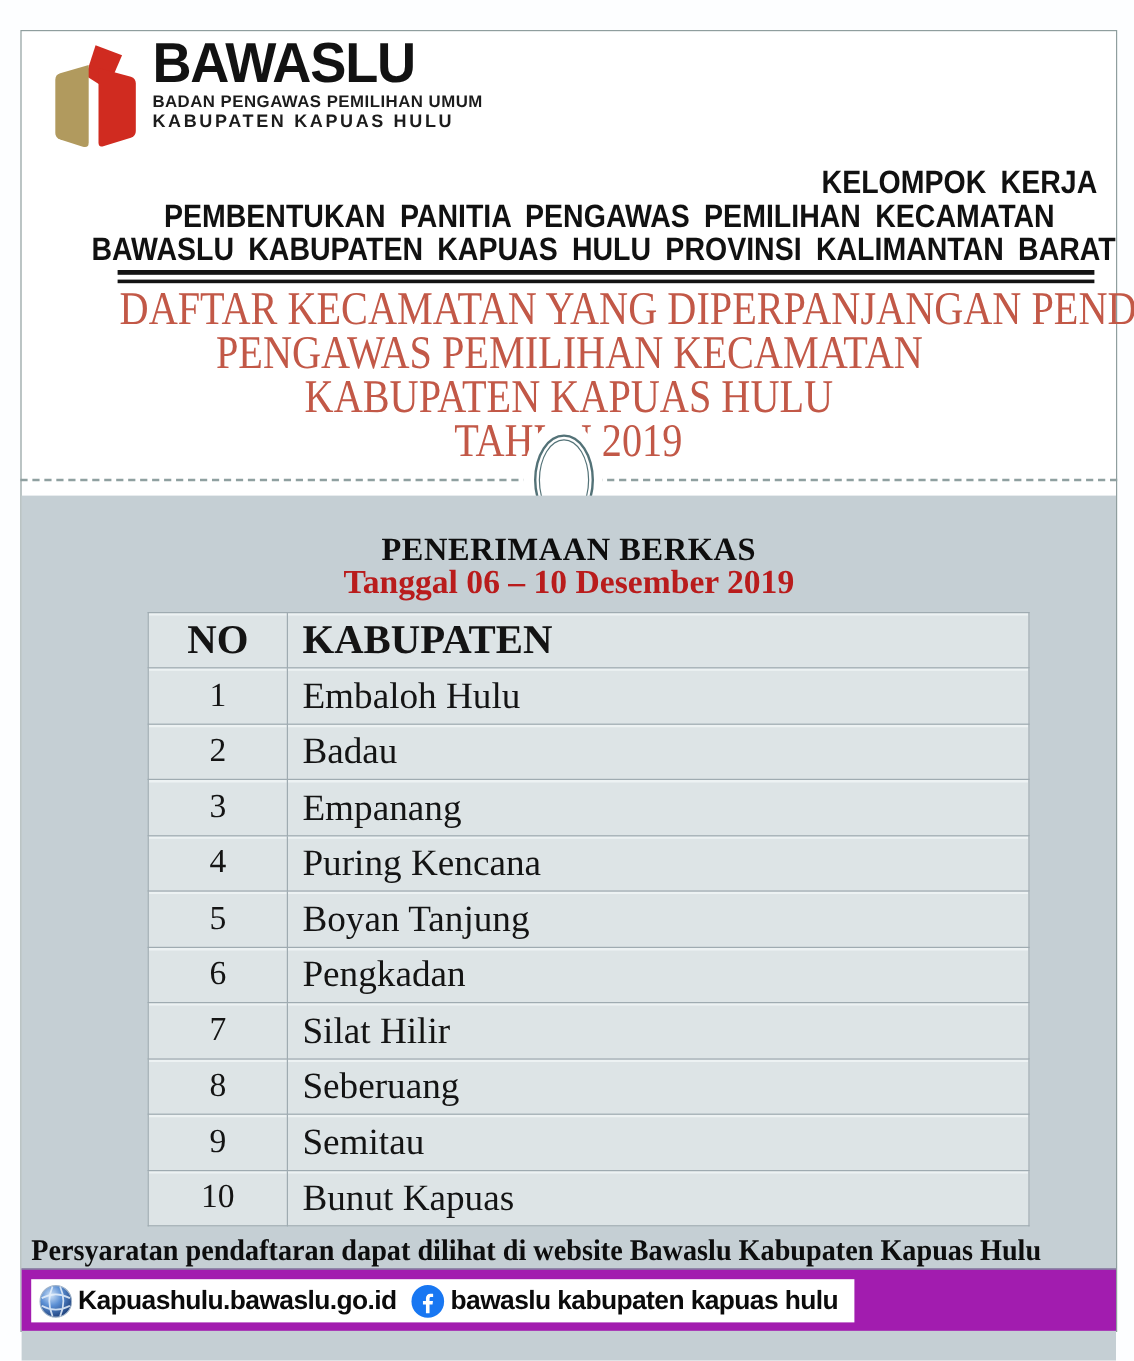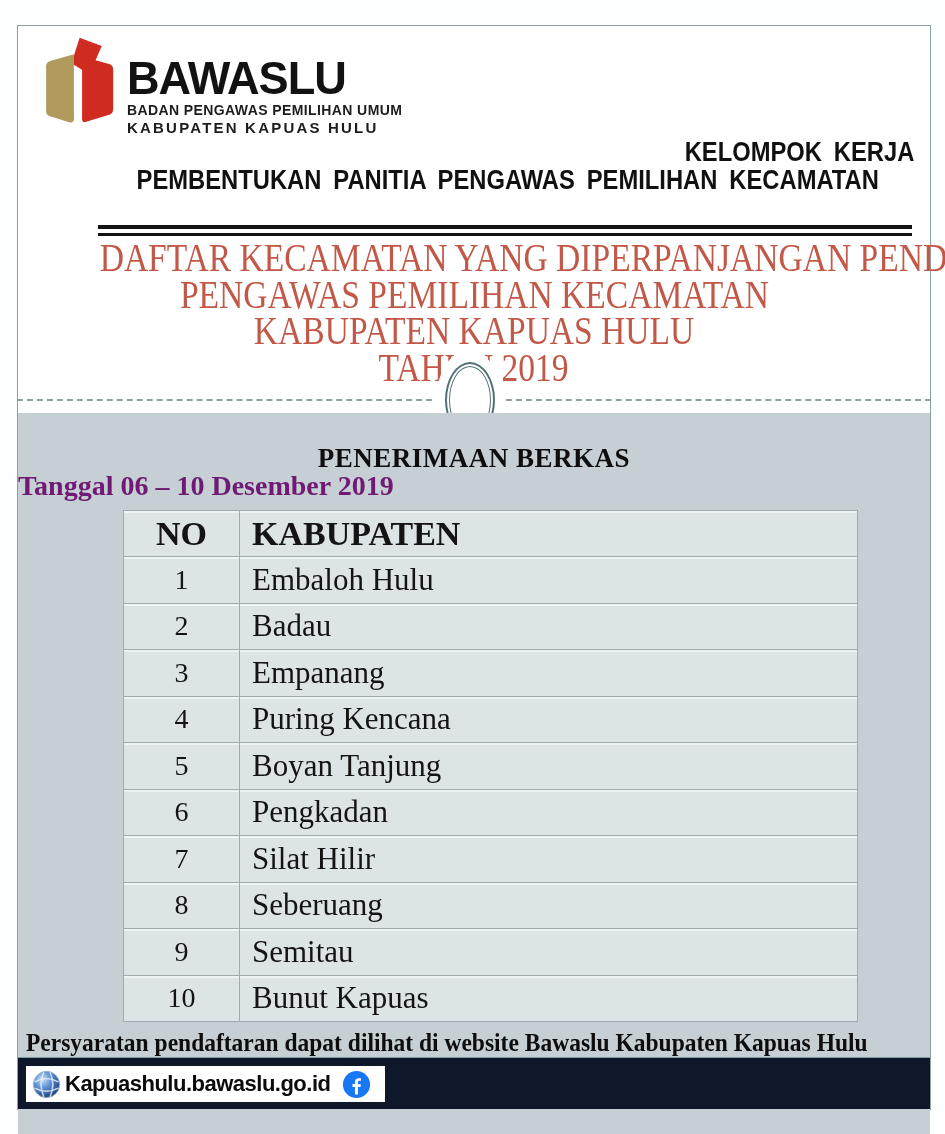--- a/index.html
+++ b/index.html
@@ -4,21 +4,21 @@
 <style>
   html,body{margin:0;padding:0;background:#fff;}
   .page{position:relative;width:945px;height:1134px;background:#fdfeff;overflow:hidden;
         font-family:"Liberation Sans",sans-serif;}
   .frame{position:absolute;left:17px;top:25px;width:912px;height:1083px;
          border:1px solid #8f9e9e;background:#ffffff;}
 
   
   .logo-block{position:absolute;left:15px;top:4px;display:flex;align-items:flex-start;}
   .logo-mark{width:90px;height:108px;flex:0 0 auto;}
-  .logo-text{margin-top:26px;margin-left:4px;}
+  .logo-text{margin-left:4px;}
   .logo-title{font-size:47px;font-weight:800;letter-spacing:-1px;color:#121212;
               line-height:44px;display:inline-block;transform:scaleX(.96);transform-origin:left;}
   .logo-sub1{font-size:14px;font-weight:700;color:#1c1c1c;letter-spacing:.4px;margin-top:2px;}
   .logo-sub2{font-size:15px;font-weight:700;color:#1c1c1c;letter-spacing:2.2px;margin-top:1px;}
 
   
   .header-titles{position:absolute;top:112px;left:0;right:0;text-align:right;
                  font-weight:700;font-size:27px;line-height:28px;color:#111;}
   .header-titles .cond{display:inline-block;transform:scaleX(.88);white-space:nowrap;word-spacing:6px;}
 
@@ -36,38 +36,38 @@
   .dashed{position:absolute;top:373px;left:-1px;right:-1px;border-top:2px dashed #8fa0a0;}
   .halo{position:absolute;left:418px;top:324px;width:66px;height:102px;background:#fff;border-radius:50%;}
   .ring{position:absolute;left:427px;top:336px;width:46px;height:72px;background:#fff;
         border:2px solid #537277;border-radius:50%;}
   .ring-inner{position:absolute;inset:2px;border:1.5px solid #537277;border-radius:50%;}
 
   
   .gray{position:absolute;top:387px;left:0;right:0;height:744px;background:#c5cfd4;}
   .penerimaan{margin-top:32px;text-align:center;font-family:"Liberation Serif",serif;
               font-weight:700;font-size:27px;line-height:27px;letter-spacing:.5px;color:#0e0e0e;}
-  .tanggal{text-align:left;font-family:"Liberation Serif",serif;font-weight:700;
-           font-size:28px;line-height:27px;color:#701a75;}
+  .tanggal{text-align:center;font-family:"Liberation Serif",serif;font-weight:700;
+           font-size:28px;line-height:27px;color:#b91c1c;}
 
   table.kec{border-collapse:collapse;margin:11px 0 0 105px;width:735px;
             background:#dde4e6;font-family:"Liberation Serif",serif;color:#141414;}
   table.kec th,table.kec td{border:1.5px solid #9fabb1;box-shadow:inset 0 2px 0 #edf2f3;}
   table.kec th{height:43px;font-size:34px;font-weight:700;font-family:Liberation Serif, serif;}
   th.col-no{width:113px;text-align:center;}
   th.col-kec{text-align:left;padding-left:12px;}
   td.no{height:43.5px;text-align:center;font-size:28px;}
   td.name{font-size:31px;padding-left:12px;text-align:left;}
 
   .note{margin:7px 0 0 8px;font-family:"Liberation Serif",serif;font-weight:700;
         font-size:25px;color:#0d0d0d;display:inline-block;transform:scaleX(.94);
         transform-origin:left;white-space:nowrap;}
 
   
-  .teal-bar{position:absolute;left:0;right:0;bottom:0;height:51px;background:#0f172a;
+  .teal-bar{position:absolute;left:0;right:0;bottom:0;height:51px;background:#a21caf;
             border-top:1px solid #7da09c;}
   .social-strip{position:absolute;left:8px;top:8px;height:36px;background:#ffffff;
                 display:flex;align-items:center;gap:12px;padding:0 14px 0 6px;}
   .social-item{display:flex;align-items:center;gap:4px;}
   .social-item svg{width:29px;height:29px;flex:0 0 auto;}
   .social-label{font-weight:800;font-size:22px;letter-spacing:-.5px;color:#0b0b0b;white-space:nowrap;}
 </style>
 </head>
 <body>
 
@@ -83,20 +83,21 @@
       <div class="logo-text">
         <span class="logo-title">BAWASLU</span>
         <div class="logo-sub1">BADAN PENGAWAS PEMILIHAN UMUM</div>
         <div class="logo-sub2">KABUPATEN KAPUAS HULU</div>
       </div>
     </div>
 
     <div class="header-titles">
       <div><span class="cond">KELOMPOK KERJA</span></div>
       <div><span class="cond">PEMBENTUKAN PANITIA PENGAWAS PEMILIHAN KECAMATAN</span></div>
+      <div><span class="cond">BAWASLU KABUPATEN KAPUAS HULU PROVINSI KALIMANTAN BARAT</span></div>
     </div>
 
     <div class="double-line"></div>
 
     <div class="announcement">
       <div><span class="cond">DAFTAR KECAMATAN YANG  DIPERPANJANGAN PENDAFTARAN</span></div>
       <div><span class="cond">PENGAWAS PEMILIHAN KECAMATAN</span></div>
       <div><span class="cond">KABUPATEN KAPUAS HULU</span></div>
       <div><span class="cond">TAHUN 2019</span></div>
     </div>
@@ -181,20 +182,21 @@
             <path d="M3 13 Q16 6 29 13 M3 20 Q16 27 29 20 M13 2.5 Q7 16 13 29.5 M20 2.5 Q26 16 20 29.5" fill="none" stroke="#e8f1fb" stroke-width="1.6" opacity=".85"></path>
           </svg>
           <span class="social-label">Kapuashulu.bawaslu.go.id</span>
         </div>
 
         <div class="social-item">
           <svg viewBox="0 0 32 32">
             <circle cx="16" cy="16" r="15" fill="#1877f2"></circle>
             <path d="M17.6 27v-8.2h2.75l.42-3.2h-3.17v-2.05c0-.93.26-1.56 1.6-1.56h1.7V9.1c-.3-.04-1.3-.13-2.48-.13-2.45 0-4.13 1.5-4.13 4.24v2.37h-2.76v3.2h2.76V27z" fill="#fff"></path>
           </svg>
+          <span class="social-label">bawaslu kabupaten kapuas hulu</span>
         </div>
 
 
       </div>
     </div>
 
   </div>
 </div>
 
 </body></html>

